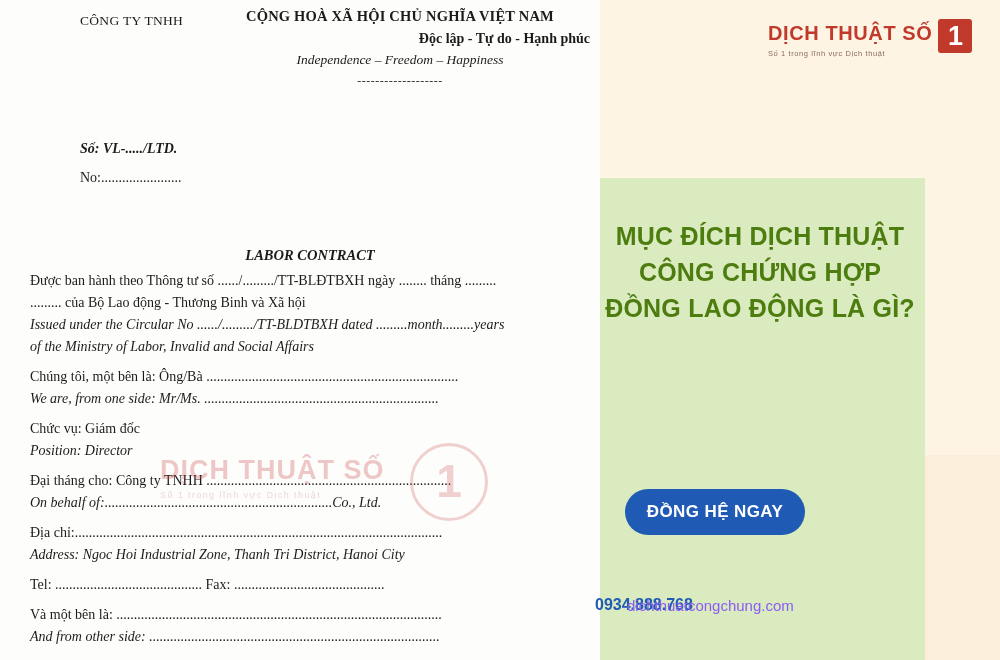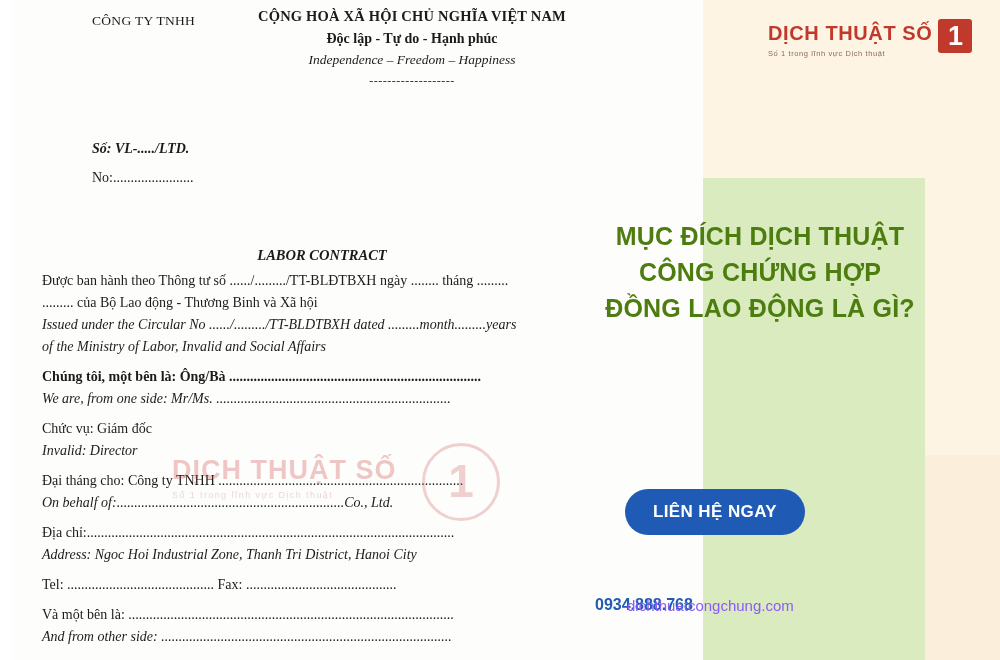--- a/index.html
+++ b/index.html
@@ -37,26 +37,25 @@
     position: absolute;
     left: 585px; top: 178px;
     width: 340px; height: 482px;
     background: #d9ebbf;
   }
 
   
   .doc {
     position: absolute;
     left: 0; top: 0;
-    width: 691px;
+    width: 600px;
     height: 660px;
     background: #fdfdfb;
     color: #1b1b1b;
     overflow: hidden;
-    margin-left: 12px;
   }
   .doc-inner {
     position: relative;
     width: 600px;
     height: 660px;
   }
   .company-label {
     position: absolute;
     left: 80px; top: 13px;
     font-size: 13.5px;
@@ -75,20 +74,21 @@
   }
   .nat-2 {
     font-style: italic;
     font-size: 13.5px;
     margin-top: 5px;
   }
   .nat-3 {
     font-weight: bold;
     font-size: 14px;
     margin-top: 6px;
+    text-align: right;
   }
   .nat-4 {
     font-style: italic;
     font-size: 13.5px;
     margin-top: 5px;
   }
   .nat-rule {
     margin-top: 6px;
     font-size: 12px;
     letter-spacing: .5px;
@@ -128,21 +128,21 @@
     position: absolute;
     left: 30px;
     width: 560px;
   }
   .ln {
     font-size: 14px;
     line-height: 22px;
     white-space: nowrap;
   }
   .ln.it { font-style: italic; }
-  .ln.bd { font-weight: bold; }
+  .ln.bd { font-weight: normal; }
 
   
   .watermark {
     position: absolute;
     left: 160px; top: 455px;
     width: 360px;
     opacity: .30;
     pointer-events: none;
   }
   .wm-text {
@@ -282,21 +282,21 @@
     <div class="body-block" id="doc-body" style="top:270px;">
         <div class="ln">Được ban hành theo Thông tư số ....../........./TT-BLĐTBXH ngày ........ tháng .........</div>
         <div class="ln">......... của Bộ Lao động - Thương Binh và Xã hội</div>
         <div class="ln it">Issued under the Circular No ....../........./TT-BLDTBXH  dated .........month.........years</div>
         <div class="ln it">of the Ministry of Labor, Invalid and Social Affairs</div>
         <div class="ln" style="height: 8px; line-height: 8px;"></div>
         <div class="ln bd">Chúng tôi, một bên là: Ông/Bà ........................................................................</div>
         <div class="ln it">We are, from one side: Mr/Ms. ...................................................................</div>
         <div class="ln" style="height: 8px; line-height: 8px;"></div>
         <div class="ln">Chức vụ: Giám đốc</div>
-        <div class="ln it">Invalid: Director</div>
+        <div class="ln it">Position: Director</div>
         <div class="ln" style="height: 8px; line-height: 8px;"></div>
         <div class="ln">Đại tháng cho: Công ty TNHH ......................................................................</div>
         <div class="ln it">On behalf of:.................................................................Co., Ltd.</div>
         <div class="ln" style="height: 8px; line-height: 8px;"></div>
         <div class="ln">Địa chỉ:.........................................................................................................</div>
         <div class="ln it">Address: Ngoc Hoi Industrial Zone, Thanh Tri District, Hanoi City</div>
         <div class="ln" style="height: 8px; line-height: 8px;"></div>
         <div class="ln">Tel:  ..........................................        Fax: ...........................................</div>
         <div class="ln" style="height: 8px; line-height: 8px;"></div>
         <div class="ln">Và một bên là: .............................................................................................</div>
@@ -315,16 +315,16 @@
 <div class="logo">
   <div class="logo-text-wrap">
     <div class="logo-main">DỊCH THUẬT SỐ</div>
     <div class="logo-sub">Số 1 trong lĩnh vực Dịch thuật</div>
   </div>
   <div class="logo-mark">1</div>
 </div>
 
 <div class="promo-heading">MỤC ĐÍCH DỊCH THUẬT CÔNG CHỨNG HỢP ĐỒNG LAO ĐỘNG LÀ GÌ?</div>
 
-<div class="cta-button">LIÊN HỆ NGAY</div>
+<div class="cta-button">ĐỒNG HỆ NGAY</div>
 
 <div class="contact-phone">0934.888.768</div>
 <div class="contact-site">dichthuatcongchung.com</div>
 
 </body></html>

